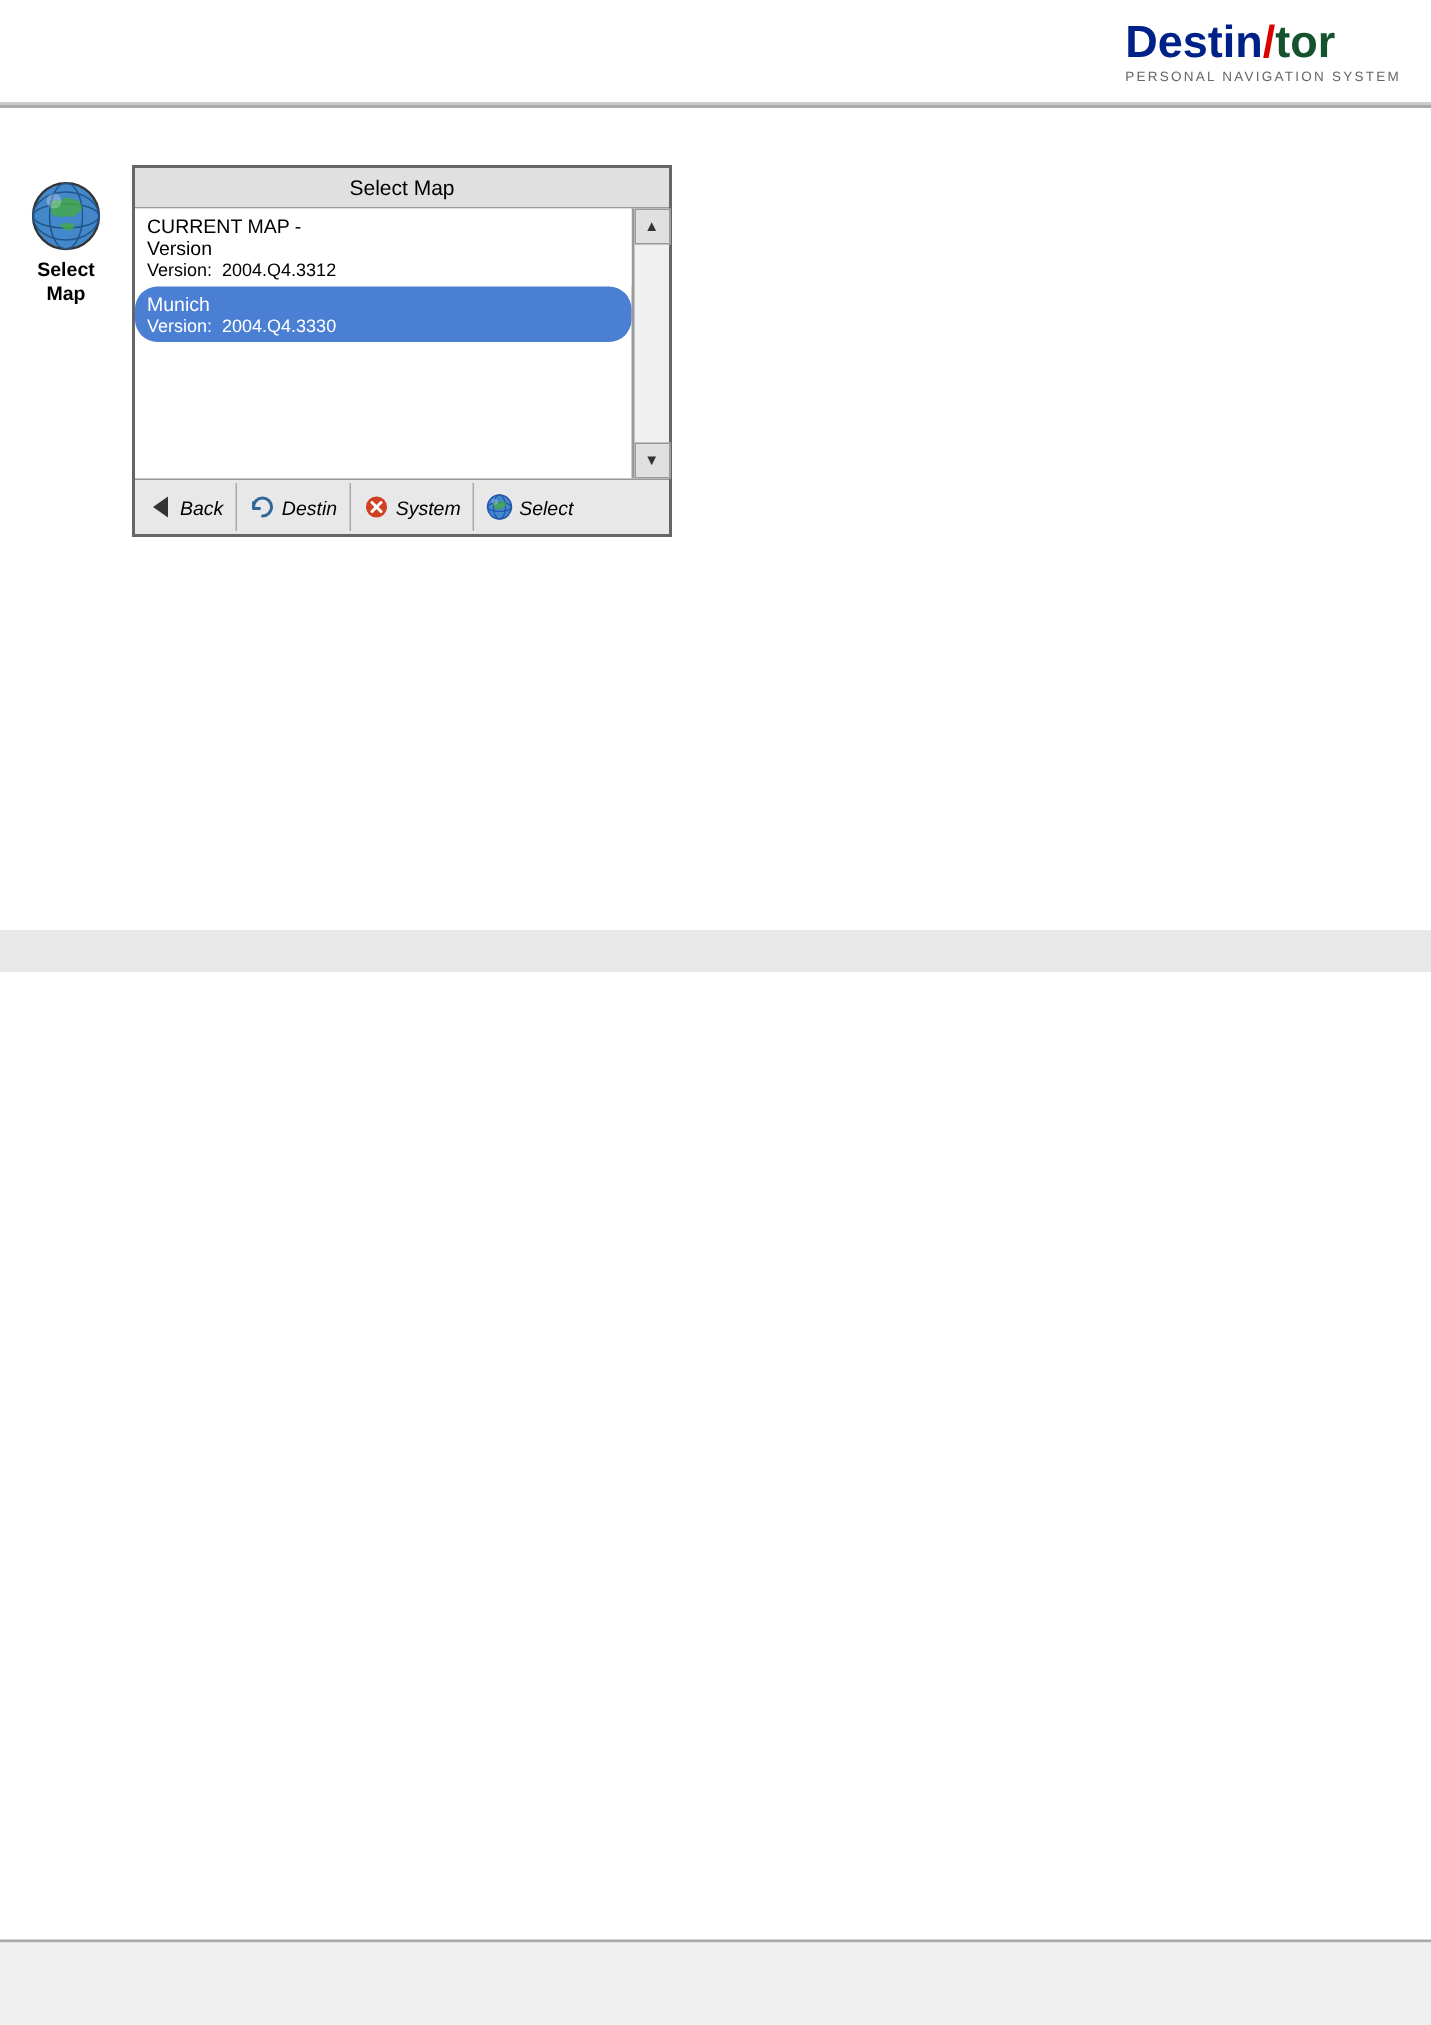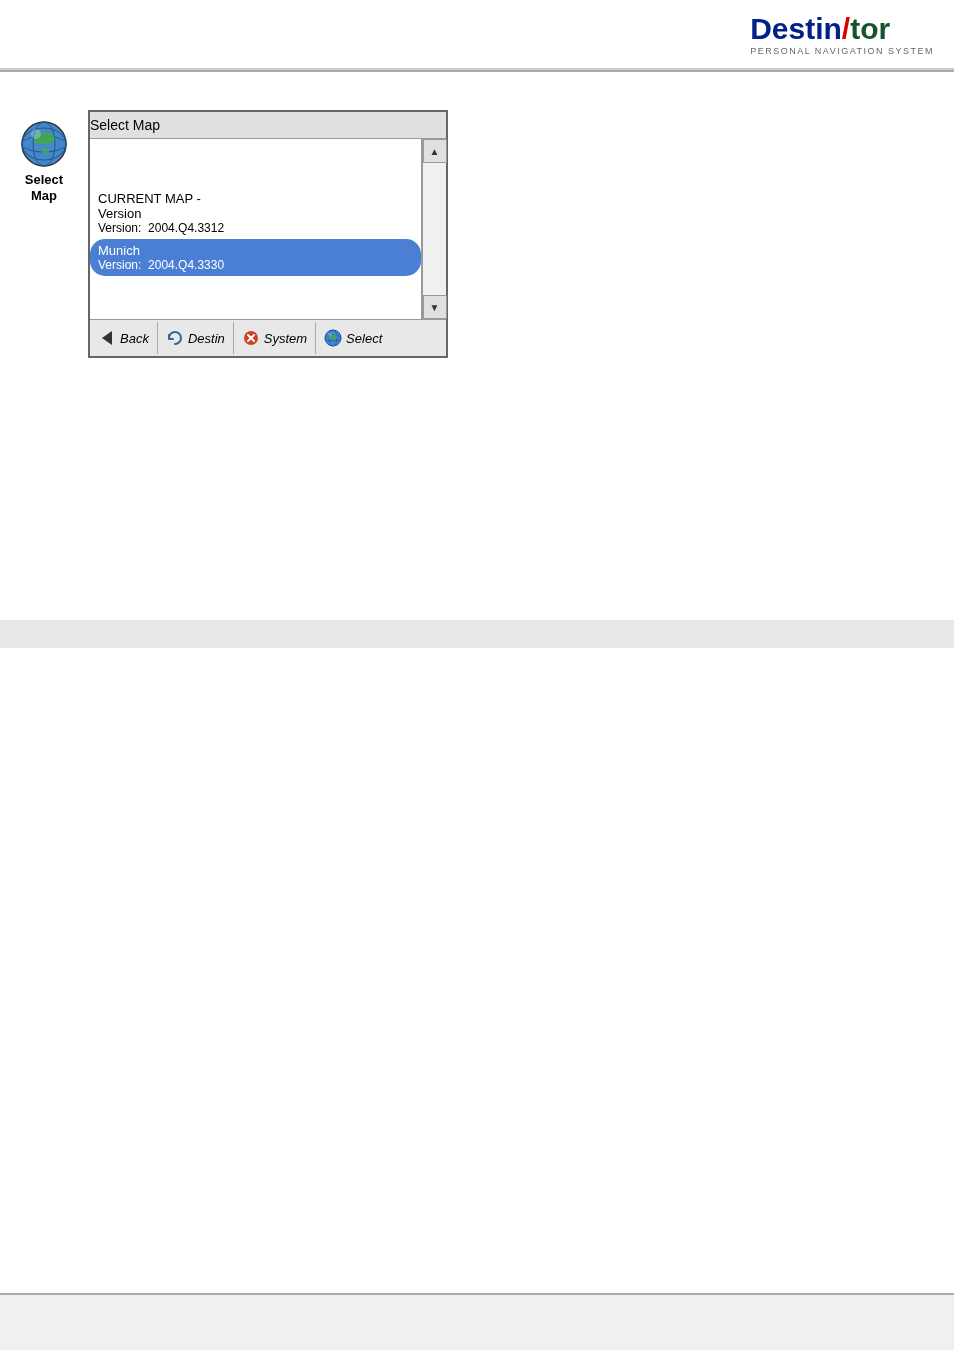--- a/index.html
+++ b/index.html
@@ -92,20 +92,21 @@
       background: #ffffff;
       width: 360px;
       display: flex;
       flex-direction: column;
     }
 
     .dialog-title-bar {
       background: #e0e0e0;
       border-bottom: 1px solid #999999;
       padding: 5px 0;
+      text-align: center;
       font-size: 14px;
       font-weight: normal;
       color: #000000;
     }
 
     .dialog-body {
       display: flex;
       flex-direction: row;
       flex: 1;
     }
@@ -118,21 +119,20 @@
 
     .list-item {
       padding: 4px 8px;
       font-size: 13px;
       color: #000000;
       cursor: pointer;
     }
 
     .list-item.normal {
       background: #ffffff;
-      margin-top: 48px;
     }
 
     .list-item.selected {
       background: #4a7fd4;
       color: #ffffff;
       border-radius: 15px;
     }
 
     .list-item .item-name {
       font-weight: normal;

